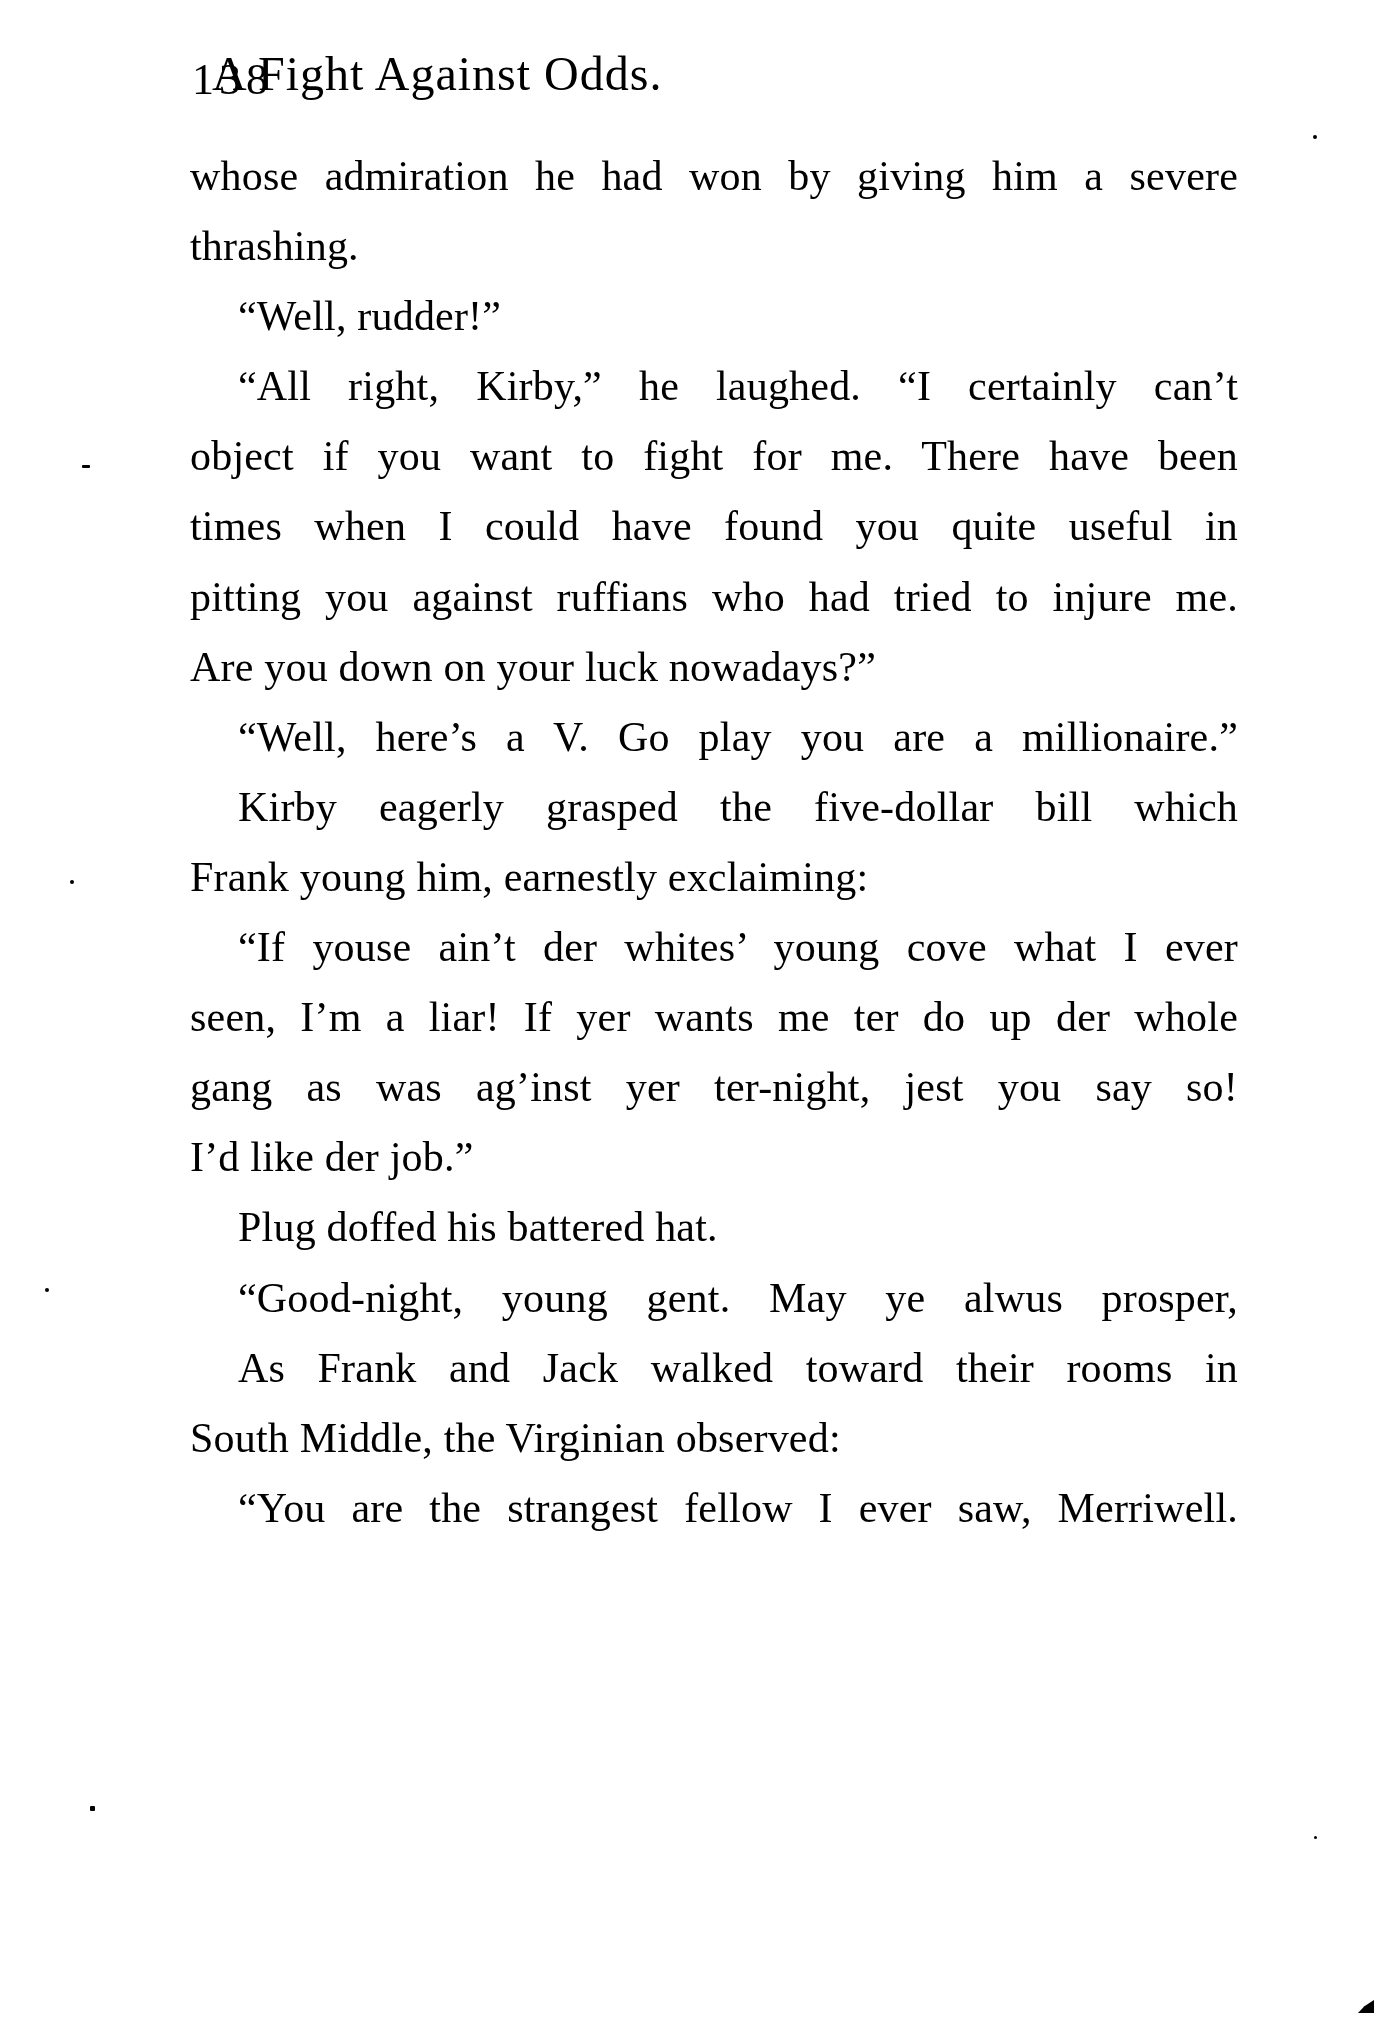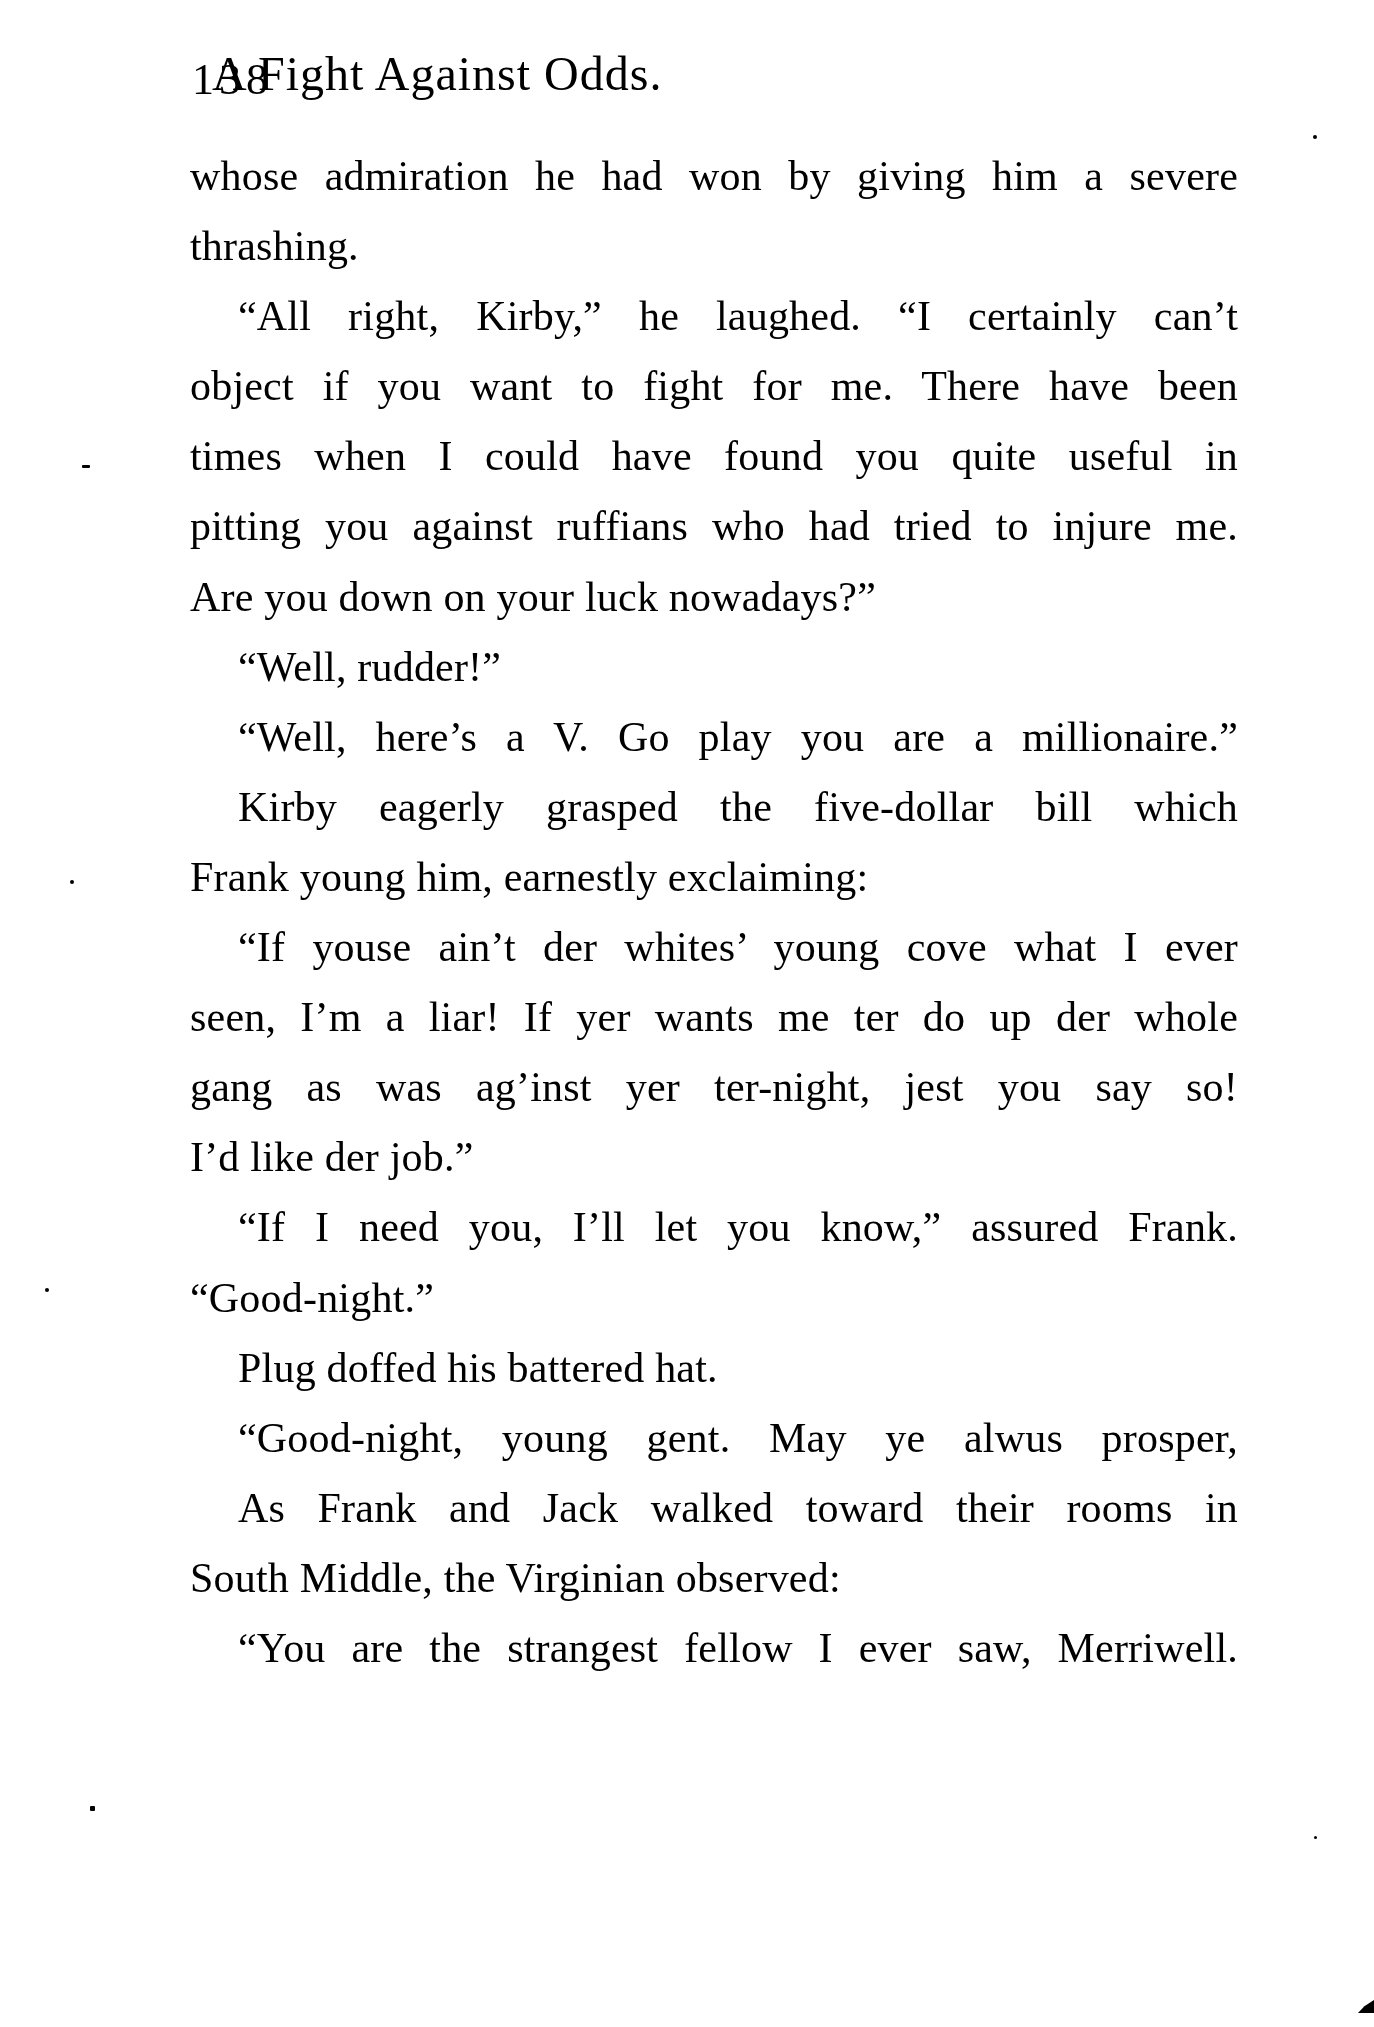--- a/index.html
+++ b/index.html
@@ -61,51 +61,47 @@
   </div>
 
   <div class="body-text">
 
     <div class="para">
       <div class="line j">whose admiration he had won by giving him a severe</div>
       <div class="line">thrashing.</div>
     </div>
 
     <div class="para">
+      <div class="line ind">“Well, rudder!”</div>
+    </div>
+
+    <div class="para">
       <div class="line j ind">“All right, Kirby,” he laughed.  “I certainly can’t</div>
       <div class="line j">object if you want to fight for me.  There have been</div>
       <div class="line j">times when I could have found you quite useful in</div>
       <div class="line j">pitting you against ruffians who had tried to injure me.</div>
       <div class="line">Are you down on your luck nowadays?”</div>
-    </div>
-
-    <div class="para">
-      <div class="line ind">“Well, rudder!”</div>
     </div>
 
     <div class="para">
       <div class="line j ind">“Well, here’s a V.  Go play you are a millionaire.”</div>
     </div>
 
     <div class="para">
       <div class="line j ind">Kirby eagerly grasped the five-dollar bill which</div>
       <div class="line">Frank young him, earnestly exclaiming:</div>
     </div>
 
     <div class="para">
       <div class="line j ind">“If youse ain’t der whites’ young cove what I ever</div>
       <div class="line j">seen, I’m a liar!  If yer wants me ter do up der whole</div>
       <div class="line j">gang as was ag’inst yer ter-night, jest you say so!</div>
       <div class="line">I’d like der job.”</div>
     </div>
 
-    <div class="para">
-      <div class="line j ind">“If I need you, I’ll let you know,” assured Frank.</div>
-      <div class="line">“Good-night.”</div>
-    </div>
 
     <div class="para">
       <div class="line ind">Plug doffed his battered hat.</div>
     </div>
 
     <div class="para">
       <div class="line j ind">“Good-night, young gent.  May ye alwus prosper,</div>
     </div>
 
     <div class="para">

